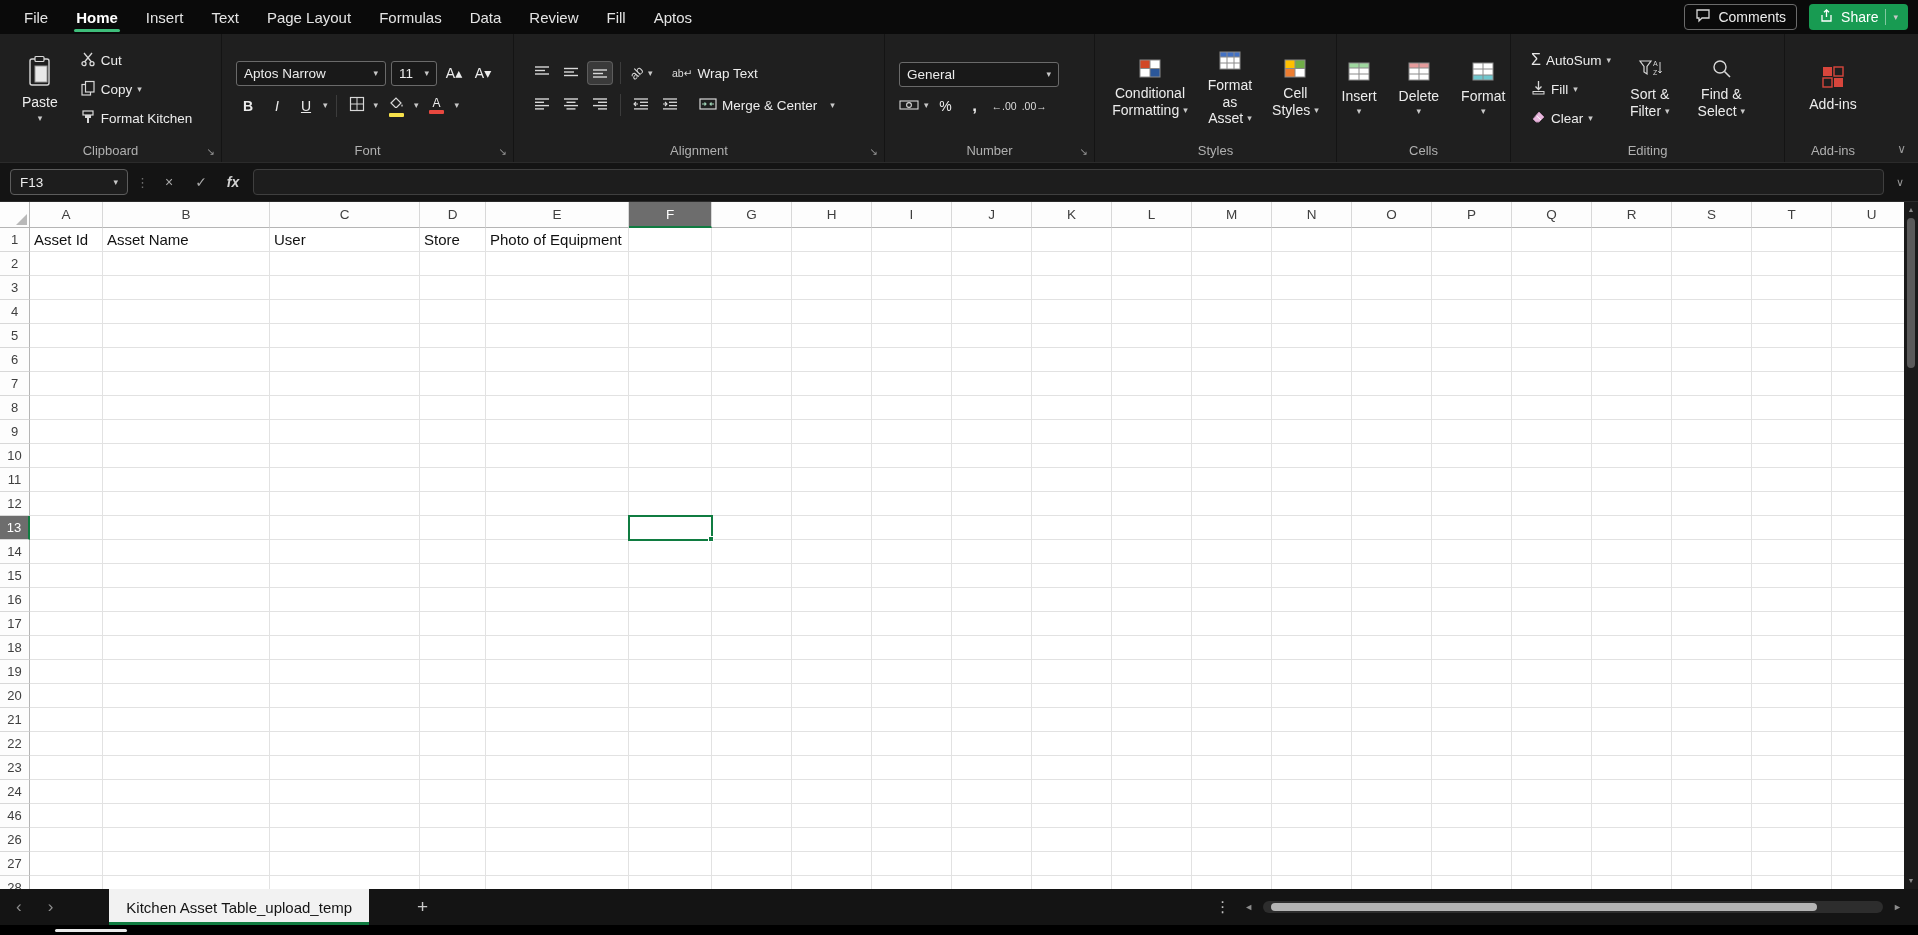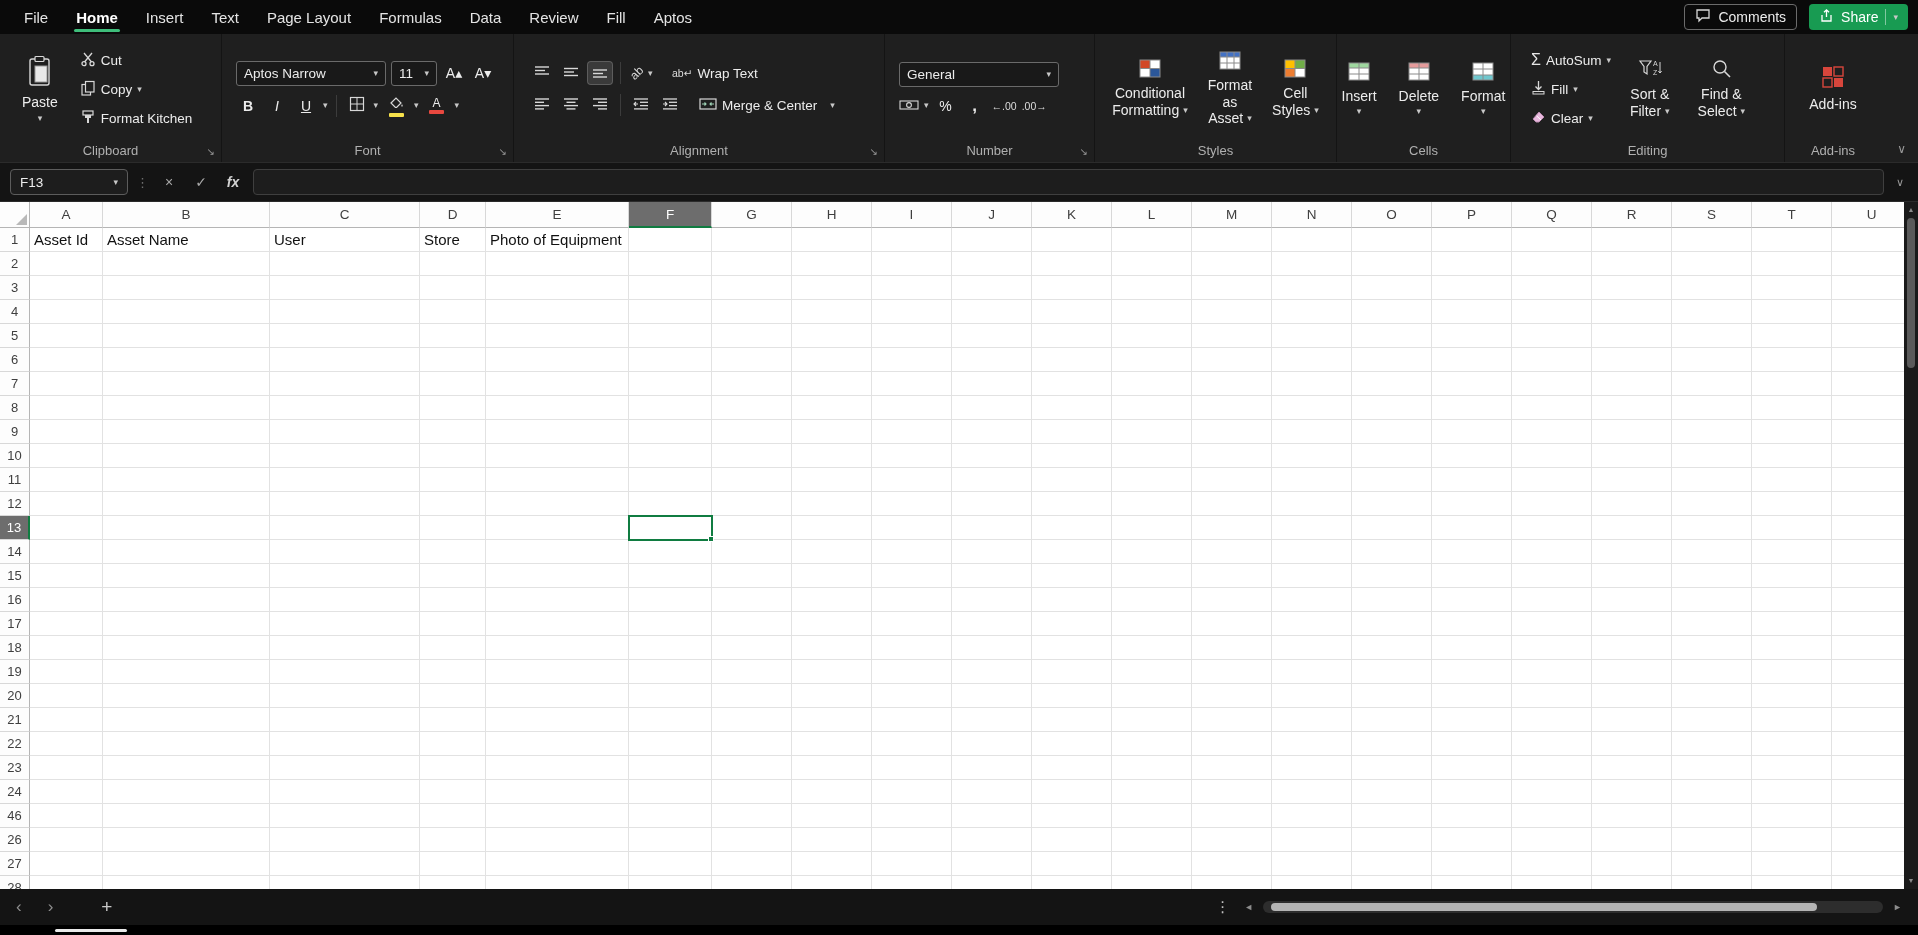--- a/index.html
+++ b/index.html
@@ -1330,20 +1330,24 @@
     <div class="vs-thumb"></div>
     <span class="vs-arrow bottom">▼</span>
   </div>
 </div>
 
 <div class="sheet-bar">
   <div class="nav-arrows">
     <span>‹</span>
     <span>›</span>
   </div>
+  <div class="sheet-tabs">
+
+      <button class="sheet-tab active">Kitchen Asset Table_upload_temp</button>
+    </div>
   <button class="add-sheet">+</button>
   <div class="sb-right">
     <span class="kebab">⋮</span>
     <span class="hs-arrow">◄</span>
     <div class="h-track">
       <div class="h-thumb"></div>
     </div>
     <span class="hs-arrow">►</span>
   </div>
 </div>

